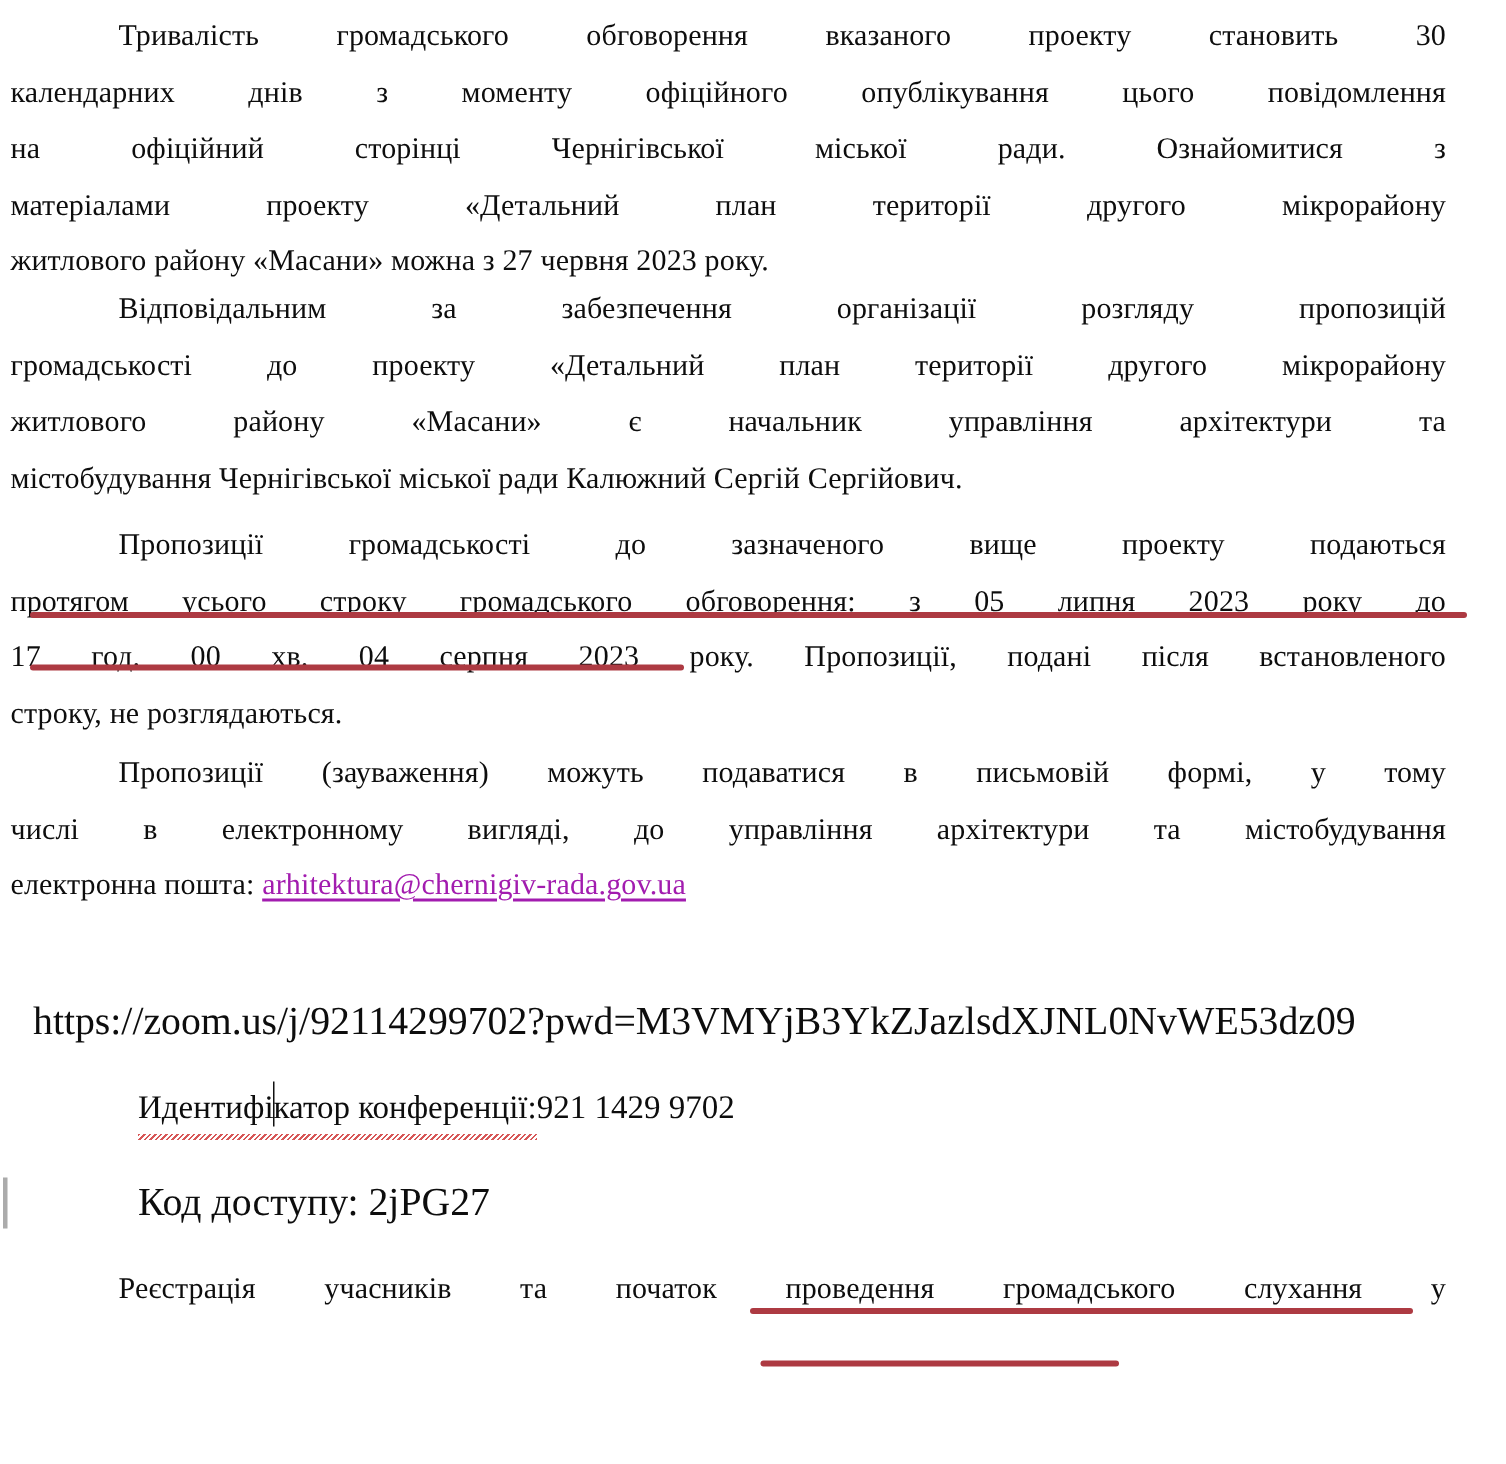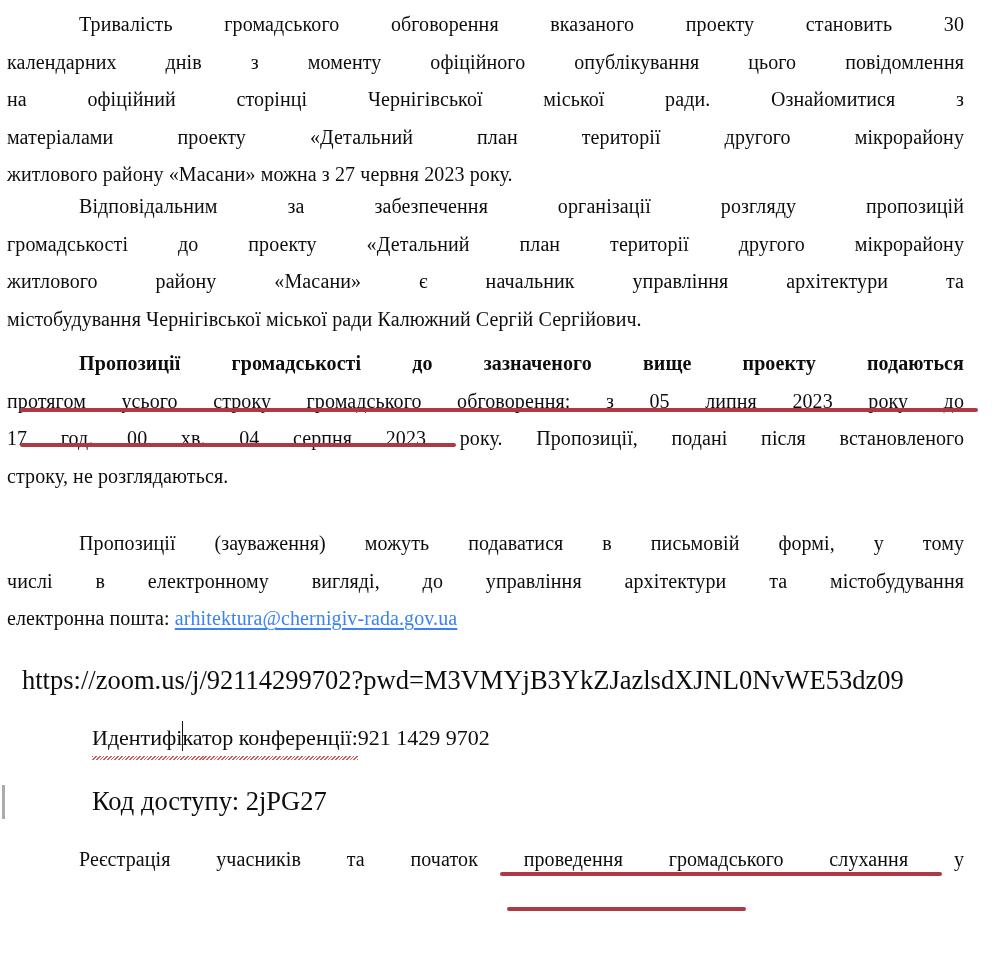--- a/index.html
+++ b/index.html
@@ -55,21 +55,21 @@
     text-align-last: justify;
     white-space: nowrap;
   }
   .para > span.line.free {
     text-align-last: left;
   }
 
   .p1 { top: 6px; }
   .p2 { top: 188px; }
   .p3 { top: 345px; }
-  .p4 { top: 497px; margin-top: 28px; }
+  .p4 { top: 497px; }
 
   .url-line {
     position: absolute;
     left: 22px;
     top: 662px;
     width: 957px;
     font-size: 26.5px;
     line-height: 37.5px;
     white-space: nowrap;
   }
@@ -89,21 +89,21 @@
     top: 783px;
     font-size: 26.5px;
     line-height: 37.5px;
     white-space: nowrap;
   }
 
   .p5 { top: 841px; }
 
   
   .maillink {
-    color: #3b82f6;
+    color: #a21caf;
     text-decoration: underline;
     text-underline-offset: 3px;
     text-decoration-thickness: 1.5px;
   }
 
   
   .spell {
     position: relative;
     display: inline-block;
   }
@@ -160,21 +160,21 @@
   </div>
 
   <div class="para p2">
     <span class="line" style="text-indent:72px;">Відповідальним за забезпечення організації розгляду пропозицій</span>
     <span class="line">громадськості до проекту «Детальний план території другого мікрорайону</span>
     <span class="line">житлового району «Масани» є начальник управління архітектури та</span>
     <span class="line free">містобудування Чернігівської міської ради Калюжний Сергій Сергійович.</span>
   </div>
 
   <div class="para p3">
-    <span class="line" style="text-indent:72px;font-weight:bold;">Пропозиції громадськості до зазначеного вище проекту подаються</span>
+    <span class="line" style="text-indent:72px;">Пропозиції громадськості до зазначеного вище проекту подаються</span>
     <span class="line">протягом усього строку громадського обговорення: з 05 липня 2023 року до</span>
     <span class="line">17 год. 00 хв. 04 серпня 2023 року. Пропозиції, подані після встановленого</span>
     <span class="line free">строку, не розглядаються.</span>
   </div>
   <div class="redline rl1"></div>
   <div class="redline rl2"></div>
 
   <div class="para p4">
     <span class="line" style="text-indent:72px;">Пропозиції (зауваження) можуть подаватися в письмовій формі, у тому</span>
     <span class="line">числі в електронному вигляді, до управління архітектури та містобудування</span>

